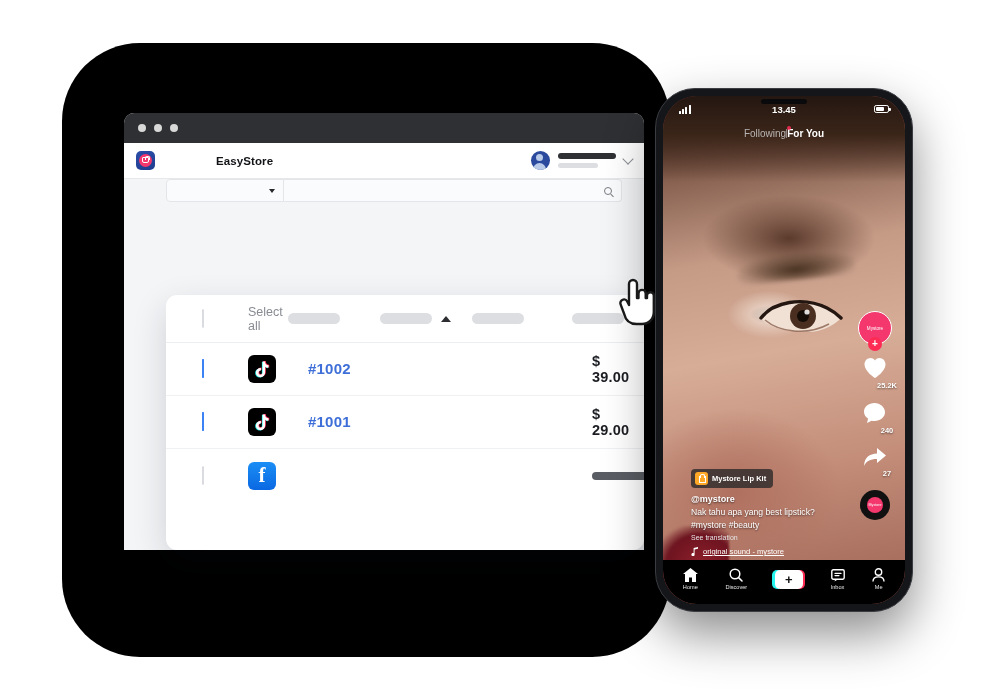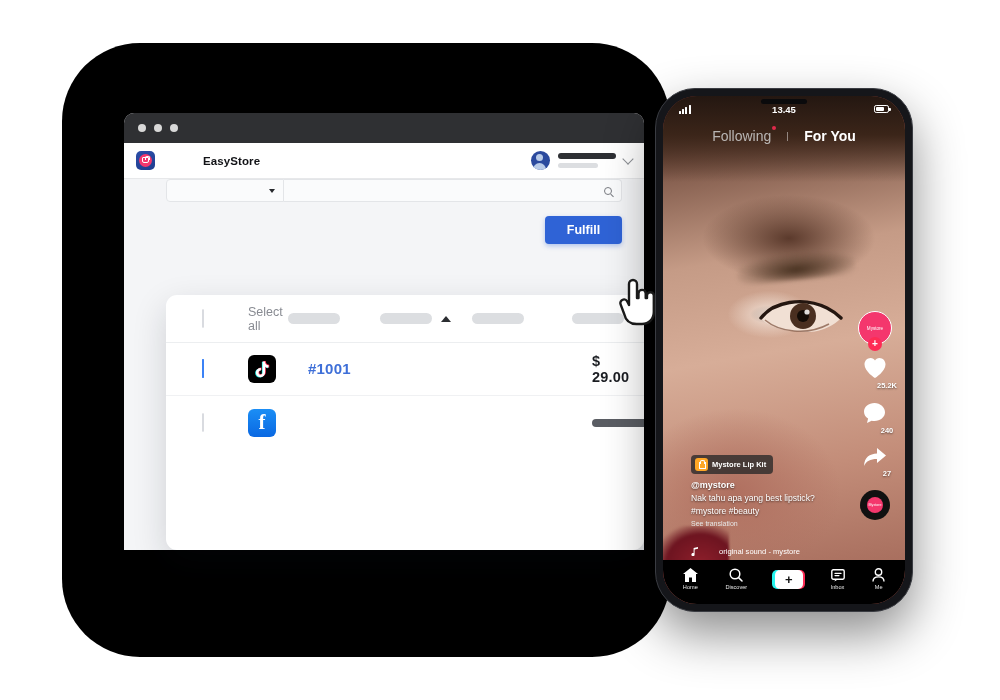--- a/index.html
+++ b/index.html
@@ -38,21 +38,21 @@
     background:#f4376d; position:relative;
   }
   .logo-bag{
     position:absolute; left:3.2px; top:3.3px; width:6.5px; height:6px;
     border:1.1px solid #fff; border-radius:1px 1px 2px 2px;
   }
   .logo-bag:before{
     content:""; position:absolute; left:1.4px; top:-2.6px; width:3.2px; height:2.8px;
     border:1.1px solid #fff; border-bottom:none; border-radius:2px 2px 0 0;
   }
-  .brand{ font-size:11.5px; font-weight:bold; color:#121317; margin-left:4px; letter-spacing:.1px;padding-left:44px; }
+  .brand{ font-size:11.5px; font-weight:bold; color:#121317; margin-left:17px; letter-spacing:.1px;padding-left:44px; }
 
   .appbar-right{ margin-left:auto; display:flex; align-items:center; gap:8px; }
   .avatar-sm{
     width:19px; height:19px; border-radius:50%;
     background:#2b4a9e; position:relative; overflow:hidden;
   }
   .avatar-sm:before{
     content:""; position:absolute; left:5px; top:3px; width:7px; height:7px;
     border-radius:50%; background:#b9cbe8;
   }
@@ -195,22 +195,22 @@
   .batt:after{ content:""; position:absolute; right:-2.6px; top:2px; width:1.5px;height:3px;background:#fff;border-radius:0 1px 1px 0; }
   .batt i{ display:block; width:70%; height:100%; background:#fff; border-radius:1px; }
 
   .notch{
     position:absolute; left:50%; transform:translateX(-50%); top:3px;
     width:46px; height:5px; background:#0a0a0c; border-radius:3px; z-index:9;
   }
 
   .feedtabs{
     position:absolute; top:32px; left:0; right:0; z-index:6;
-    display:flex; align-items:center; justify-content:center; gap:16px;
-    font-size:14px; color:#fff;
+    display:flex; align-items:center; justify-content:center; gap:0;
+    font-size:10px; color:#fff;
   }
   .tab-dim{ color:#cfcfcf; opacity:.85; position:relative; }
   .tab-dot{ position:absolute; right:-5px; top:-2px; width:4px;height:4px;border-radius:50%;background:#fe2c55; }
   .tab-sep{ width:1px; height:9px; background:rgba(255,255,255,.45); }
   .tab-on{ font-weight:bold; color:#fff; }
 
   
   .rail{
     position:absolute; right:8px; top:215px; z-index:7; display:flex; flex-direction:column;
     align-items:center; gap:12px; color:#fff;
@@ -248,21 +248,21 @@
   }
   .bag-ic:before{
     content:""; position:absolute; left:4.9px; top:2.3px; width:3px;height:2.6px;
     border:1.1px solid #fff; border-bottom:none; border-radius:2px 2px 0 0;
   }
   .prod-name{ font-size:7.5px; font-weight:bold; }
   .cap-user{ font-size:9px; font-weight:bold; text-shadow:0 1px 2px rgba(0,0,0,.6); }
   .cap-txt{ font-size:8.6px; margin-top:3px; text-shadow:0 1px 2px rgba(0,0,0,.6); }
   .cap-tags{ font-size:8.6px; margin-top:3px; text-shadow:0 1px 2px rgba(0,0,0,.6); }
   .cap-tr{ font-size:7px; color:#e6e6e6; margin-top:4px; }
-  .cap-snd{ font-size:7.6px; margin-top:20px; display:flex; align-items:center; gap:20px; }
+  .cap-snd{ font-size:7.6px; margin-top:6px; display:flex; align-items:center; gap:4px;text-decoration:underline; }
 
   
   .navbar{
     position:absolute; left:0; right:0; bottom:0; height:44px; background:#000; z-index:8;
     display:flex; align-items:center; justify-content:space-around; padding:0 6px 6px;
   }
   .nav-it{ display:flex; flex-direction:column; align-items:center; gap:2px; color:#fff; }
   .nav-lbl{ font-size:5.6px; color:#e8e8e8; }
   .plus-btn{
     width:28px;height:19px;border-radius:5px;background:#fff;position:relative;
@@ -304,23 +304,20 @@
 
   <div class="search-row">
     <span class="sel-left">
       <span class="tri-sm"></span>
     </span>
     <span class="search-field">
       <span class="mag"></span>
     </span>
   </div>
 
-  <div class="fulfill-row">
-    <div class="fulfill-btn">Fulfill</div>
-  </div>
 </div>
 
 <div class="table-card">
 
   <div class="trow head">
     <span class="c-check"><span class="cb"></span></span>
     <span class="lbl-selall" style="width:110px">Select all</span>
     <span class="c-mid">
         <span class="ph" style="display:block;width:52px;height:11px"></span>
       </span>
@@ -330,20 +327,38 @@
     </span>
     <span class="c-pill">
         <span class="ph" style="display:block;width:52px;height:11px"></span>
       </span>
     <span class="c-amt">
         <span class="ph" style="display:block;width:52px;height:11px"></span>
       </span>
   </div>
 
 
+  <div class="trow">
+    <span class="c-check"><span class="cb on"></span></span>
+    <span class="c-icon">
+      <span class="tiktok">
+        <svg width="15" height="17" viewBox="0 0 24 28">
+            <path d="M15.1 1.4h-4.1v18.3a3.4 3.4 0 1 1-2.9-3.3v-4.2A7.6 7.6 0 1 0 15.1 19.4V10a9.1 9.1 0 0 0 5.6 1.9V7.7a5.6 5.6 0 0 1-5.6-5.6z" fill="#25f4ee"></path>
+            <path d="M17.5 0h-4.1v18.3a3.4 3.4 0 1 1-2.9-3.3v-4.2A7.6 7.6 0 1 0 17.5 18V8.6a9.1 9.1 0 0 0 5.6 1.9V6.3A5.6 5.6 0 0 1 17.5 0z" fill="#fe2c55"></path>
+            <path d="M16.3 .7h-4.1V19a3.4 3.4 0 1 1-2.9-3.3v-4.2A7.6 7.6 0 1 0 16.3 18.7V9.3a9.1 9.1 0 0 0 5.6 1.9V7a5.6 5.6 0 0 1-5.6-5.6z" fill="#fff"></path>
+          </svg>
+      </span>
+    </span>
+    <span class="c-id"><span class="order-id">#1002</span></span>
+    <span class="c-mid"><span class="bar-gray"></span></span>
+    <span class="c-pill"><span class="pill-lite"></span></span>
+    <span class="c-amt">
+        <span class="amt">$ 39.00</span>
+      </span>
+  </div>
 
   <div class="trow">
     <span class="c-check"><span class="cb on"></span></span>
     <span class="c-icon">
       <span class="tiktok">
         <svg width="15" height="17" viewBox="0 0 24 28">
             <path d="M15.1 1.4h-4.1v18.3a3.4 3.4 0 1 1-2.9-3.3v-4.2A7.6 7.6 0 1 0 15.1 19.4V10a9.1 9.1 0 0 0 5.6 1.9V7.7a5.6 5.6 0 0 1-5.6-5.6z" fill="#25f4ee"></path>
             <path d="M17.5 0h-4.1v18.3a3.4 3.4 0 1 1-2.9-3.3v-4.2A7.6 7.6 0 1 0 17.5 18V8.6a9.1 9.1 0 0 0 5.6 1.9V6.3A5.6 5.6 0 0 1 17.5 0z" fill="#fe2c55"></path>
             <path d="M16.3 .7h-4.1V19a3.4 3.4 0 1 1-2.9-3.3v-4.2A7.6 7.6 0 1 0 16.3 18.7V9.3a9.1 9.1 0 0 0 5.6 1.9V7a5.6 5.6 0 0 1-5.6-5.6z" fill="#fff"></path>
           </svg>

